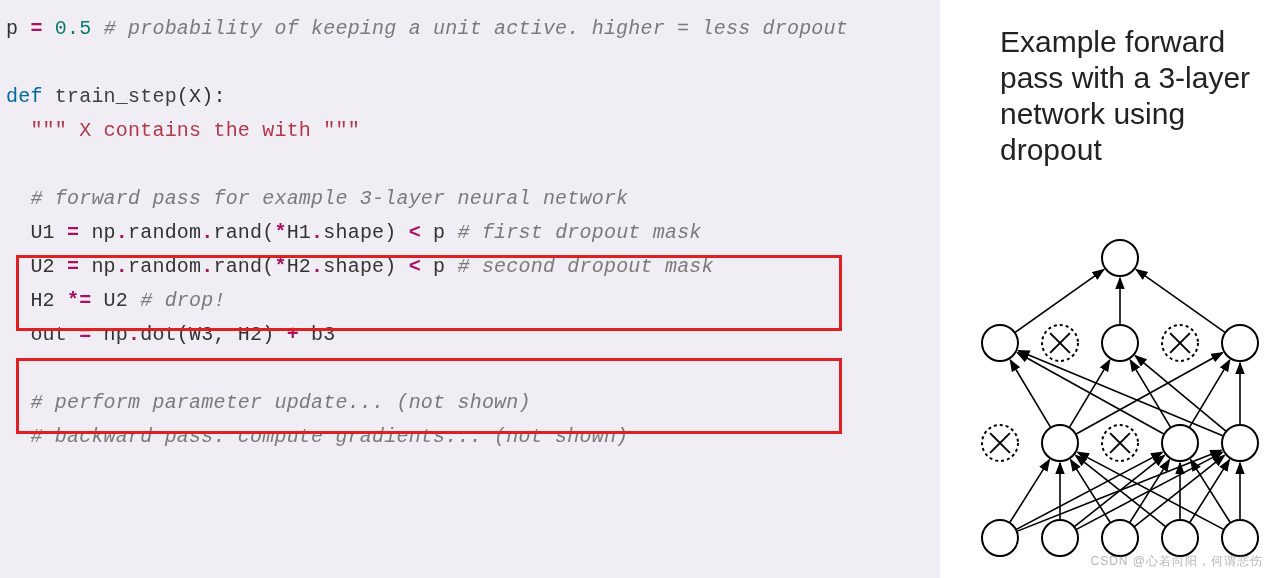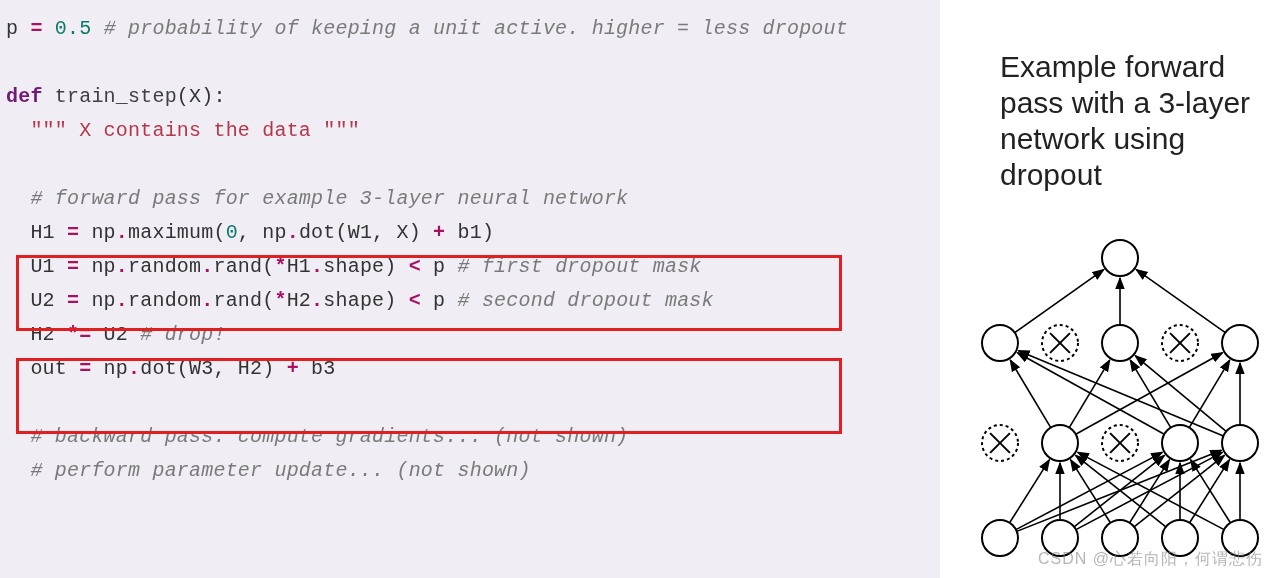--- a/index.html
+++ b/index.html
@@ -27,21 +27,21 @@
     color: #333;
     font-style: italic;
     letter-spacing: 0.2px;
   }
   .code-line {
     white-space: pre;
   }
   .op  { color: #aa1060; font-weight: bold; font-style: normal; }
   .num { color: #0a7a6a; font-style: normal; }
   .cmt { color: #7a7a7a; font-style: italic; }
-  .kw  { color: #701a75; font-weight: bold; font-style: normal; }
+  .kw  { color: #0369a1; font-weight: normal; font-style: normal; }
   .fn  { color: #404040; font-style: normal; }
   .str { color: #b5374b; font-style: normal; }
   .pl  { color: #333; font-style: normal; }
 
   .redbox {
     position: absolute;
     border: 3px solid #e02020;
     background: transparent;
     pointer-events: none;
   }
@@ -50,59 +50,57 @@
 
   .caption {
     position: absolute;
     left: 1000px;
     top: 24px;
     width: 260px;
     font-family: Arial, sans-serif;
     font-size: 30px;
     line-height: 36px;
     color: #222;
-    margin-top: 25px;
   }
 
   .diagram {
     position: absolute;
     left: 970px;
     top: 238px;
     width: 300px;
     height: 330px;
   }
 
   .watermark {
     position: absolute;
     right: 18px;
     bottom: 8px;
     color: rgba(120,120,120,0.55);
-    font-size: 16px;
+    font-size: 12px;
     font-family: Arial, sans-serif;
     letter-spacing: 1px;
   }
 </style>
 </head>
 <body>
 
 <div class="code-panel">
   <div class="code-line"><span class="pl">p </span><span class="op">=</span><span class="pl"> </span><span class="num">0.5</span><span class="pl"> </span><span class="cmt"># probability of keeping a unit active. higher = less dropout</span></div>
   <div class="code-line"><span></span>&nbsp;</div>
   <div class="code-line"><span class="kw">def </span><span class="fn">train_step</span><span class="pl">(X):</span></div>
-  <div class="code-line"><span class="pl">  </span><span class="str">"""</span><span class="str"> X contains the data </span><span class="str">"""</span></div>
+  <div class="code-line"><span class="pl">  </span><span class="str">"""</span><span class="str"> X contains the with </span><span class="str">"""</span></div>
   <div class="code-line"><span></span>&nbsp;</div>
   <div class="code-line"><span class="pl">  </span><span class="cmt"># forward pass for example 3-layer neural network</span></div>
-  <div class="code-line"><span class="pl">  </span><span class="pl">H1 </span><span class="op">=</span><span class="pl"> np</span><span class="op">.</span><span class="pl">maximum(</span><span class="num">0</span><span class="pl">, np</span><span class="op">.</span><span class="pl">dot(W1, X) </span><span class="op">+</span><span class="pl"> b1)</span></div>
   <div class="code-line"><span class="pl">  </span><span class="pl">U1 </span><span class="op">=</span><span class="pl"> np</span><span class="op">.</span><span class="pl">random</span><span class="op">.</span><span class="pl">rand(</span><span class="op">*</span><span class="pl">H1</span><span class="op">.</span><span class="pl">shape) </span><span class="op">&lt;</span><span class="pl"> p </span><span class="cmt"># first dropout mask</span></div>
   <div class="code-line"><span class="pl">  </span><span class="pl">U2 </span><span class="op">=</span><span class="pl"> np</span><span class="op">.</span><span class="pl">random</span><span class="op">.</span><span class="pl">rand(</span><span class="op">*</span><span class="pl">H2</span><span class="op">.</span><span class="pl">shape) </span><span class="op">&lt;</span><span class="pl"> p </span><span class="cmt"># second dropout mask</span></div>
   <div class="code-line"><span class="pl">  </span><span class="pl">H2 </span><span class="op">*=</span><span class="pl"> U2 </span><span class="cmt"># drop!</span></div>
   <div class="code-line"><span class="pl">  </span><span class="pl">out </span><span class="op">=</span><span class="pl"> np</span><span class="op">.</span><span class="pl">dot(W3, H2) </span><span class="op">+</span><span class="pl"> b3</span></div>
   <div class="code-line"><span></span>&nbsp;</div>
+  <div class="code-line"><span class="pl">  </span><span class="cmt"># perform parameter update... (not shown)</span></div>
   <div class="code-line"><span class="pl">  </span><span class="cmt"># backward pass: compute gradients... (not shown)</span></div>
-  <div class="code-line"><span class="pl">  </span><span class="cmt"># perform parameter update... (not shown)</span></div>
 </div>
 
 <div class="redbox redbox1"></div>
 <div class="redbox redbox2"></div>
 
 <div class="caption">Example forward pass with a 3-layer network using dropout</div>
 
 <div class="diagram">
   <svg id="nn-svg" width="300" height="330">
       <defs>

